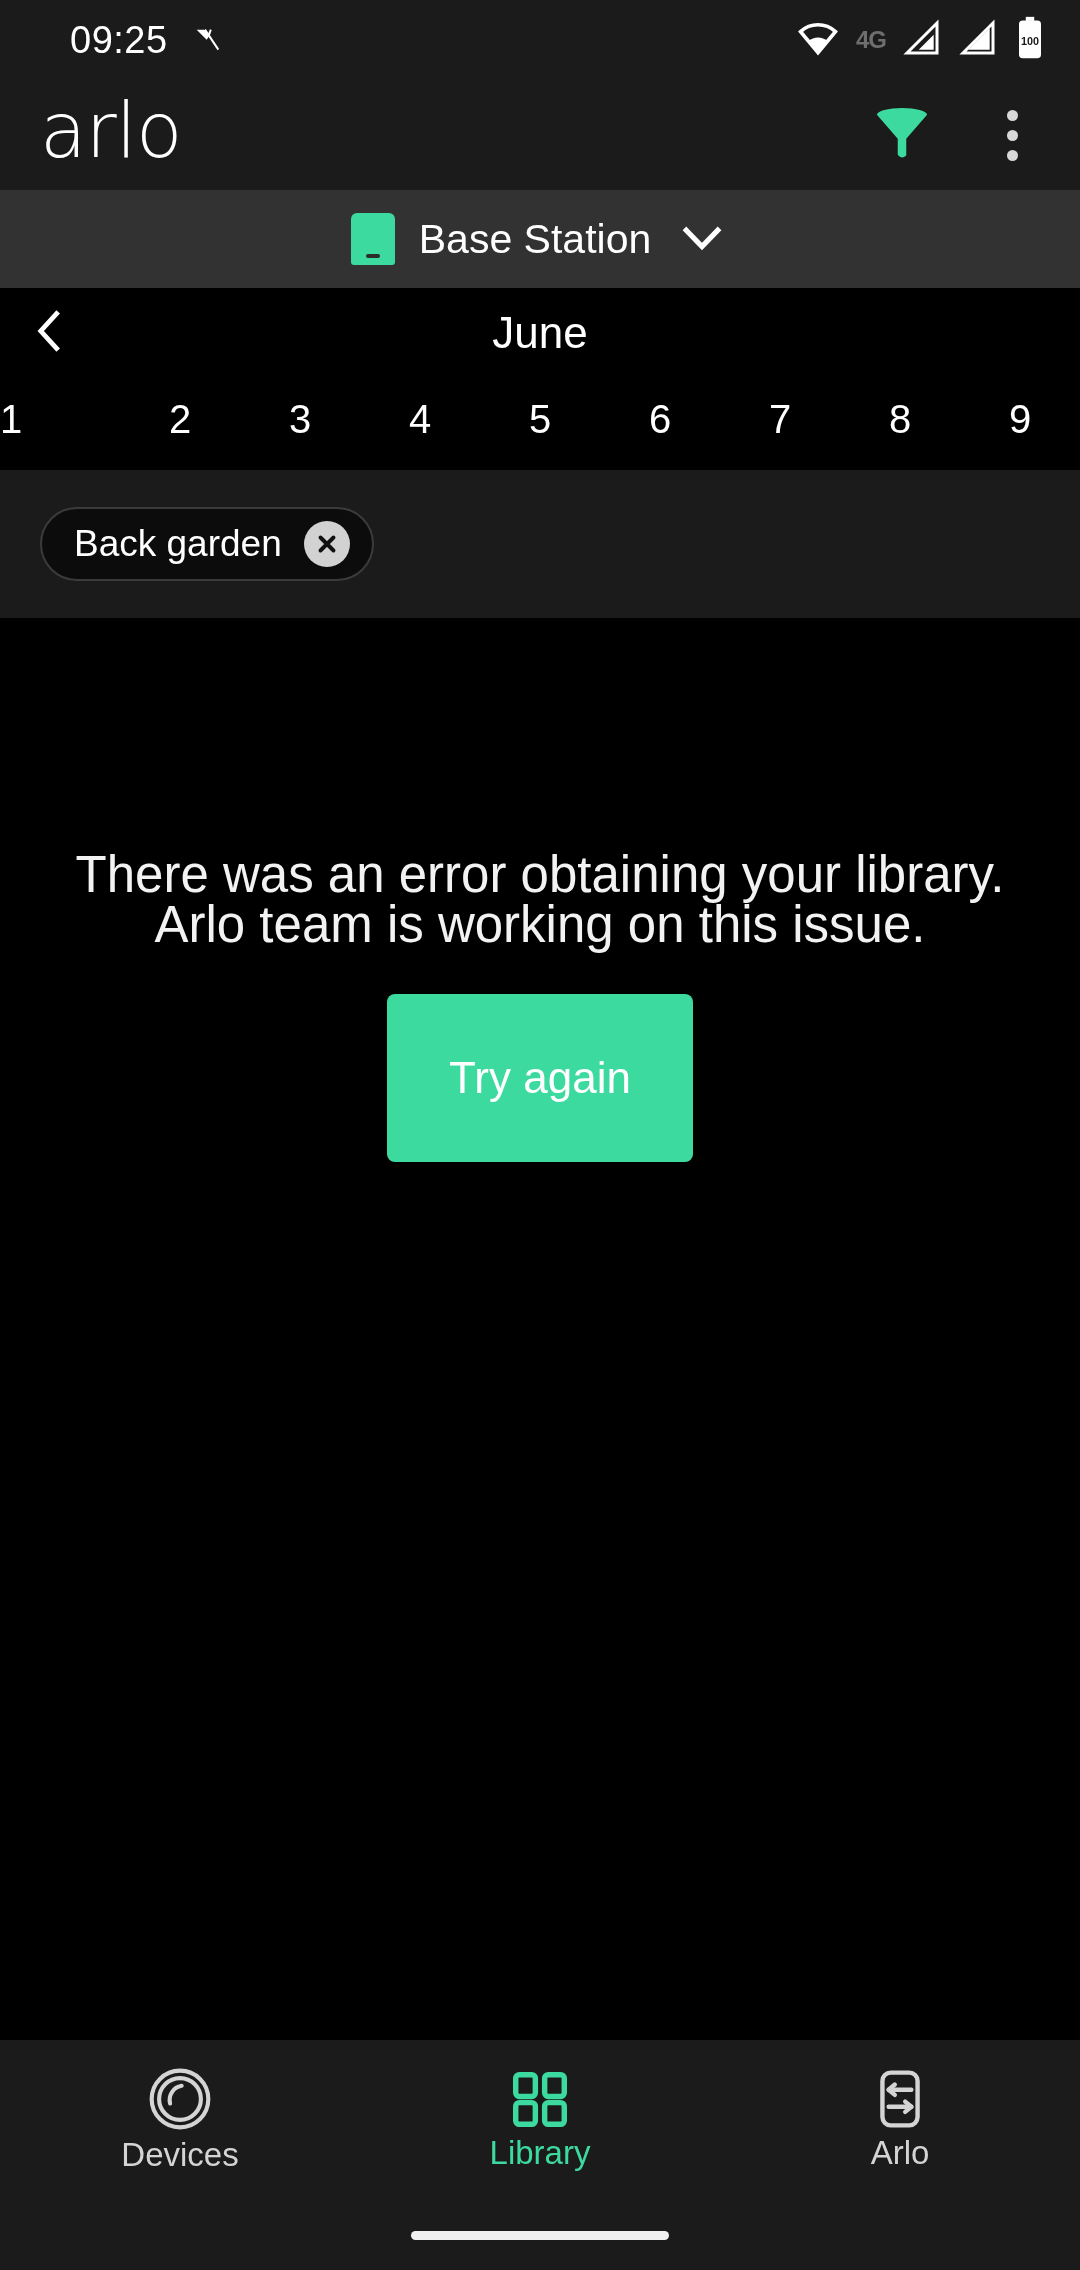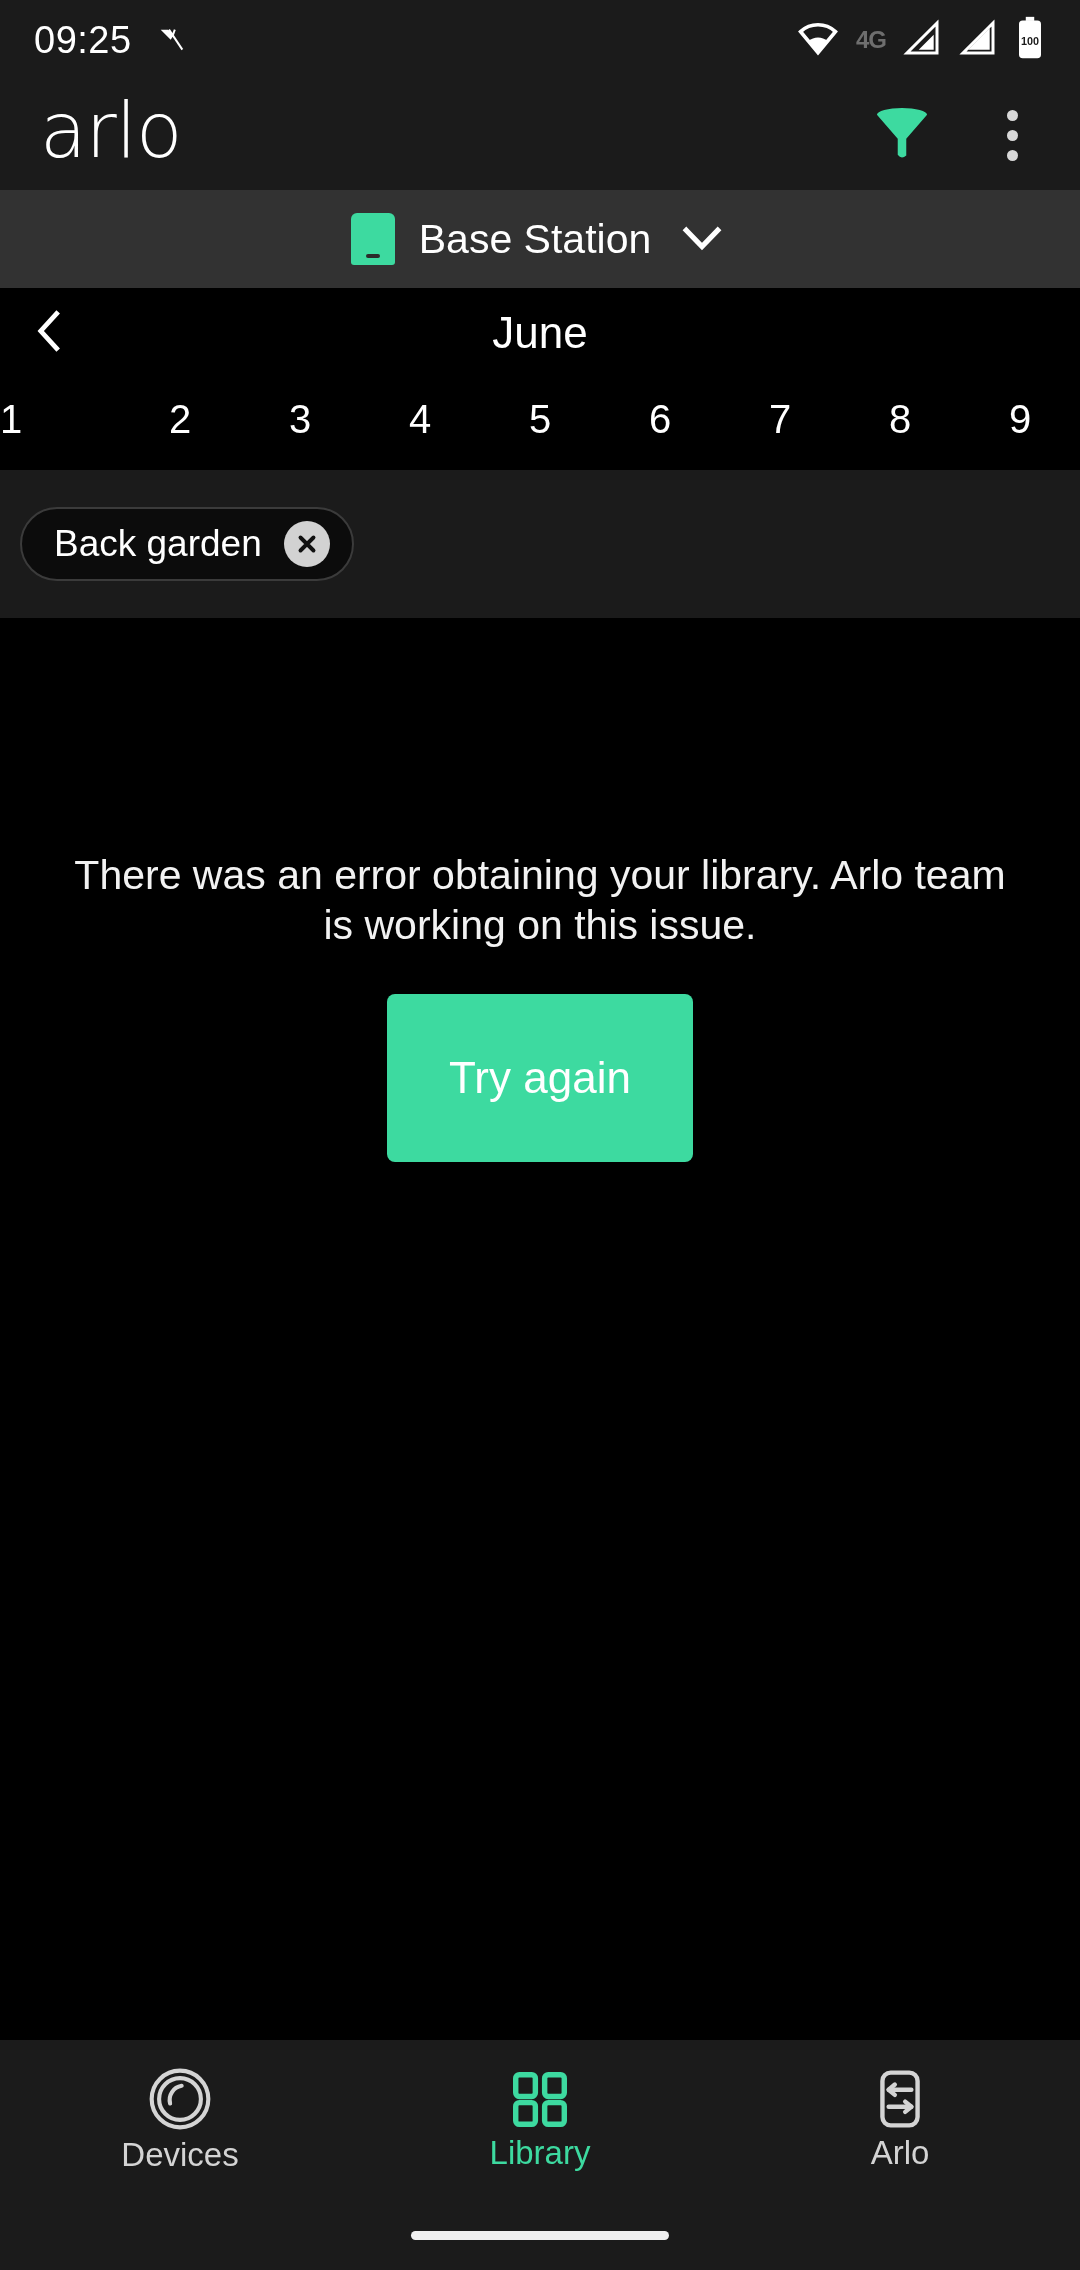--- a/index.html
+++ b/index.html
@@ -18,21 +18,21 @@
 
   
   .statusbar {
     height:80px; flex:0 0 80px;
     background:#1b1b1b;
     display:flex; align-items:center;
     padding:0 34px;
     color:#ffffff;
   }
   .sb-left { display:flex; align-items:center; gap:22px; }
-  .sb-clock { font-size:38px; font-weight:500; letter-spacing:0.5px; }
+  .sb-clock { font-size:38px; font-weight:500; letter-spacing:0.5px;margin-left:36px; }
   .sb-right { margin-left:auto; display:flex; align-items:center; gap:16px; }
   .sb-4g { color:#6e6e6e; font-size:24px; font-weight:700; letter-spacing:-1px; }
 
   
   .appbar {
     height:110px; flex:0 0 110px;
     background:#1b1b1b;
     display:flex; align-items:center;
     padding:0 30px 0 40px;
   }
@@ -101,21 +101,21 @@
     font-weight:400;
   }
   .date-cell.first { text-align:left; padding-left:0px; }
   .date-cell.last  { text-align:center; }
 
   
   .chiprow {
     flex:0 0 148px; height:148px;
     background:#1b1b1b;
     display:flex; align-items:center;
-    padding-left:20px;
+    padding-left:40px;
   }
   .chip {
     display:inline-flex; align-items:center; gap:22px;
     height:74px;
     padding:0 22px 0 32px;
     background:#0c0c0c;
     border:2px solid #3b3b3b;
     border-radius:40px;
   }
   .chip-label { color:#fff; font-size:37px; font-weight:400; }
@@ -134,21 +134,21 @@
     position:relative;
   }
   .error-wrap {
     position:absolute;
     left:0; right:0;
     top:232px;
     display:flex; flex-direction:column; align-items:center;
   }
   .error-text {
     color:#f2f2f2;
-    font-size:41px;
+    font-size:51px;
     line-height:50px;
     text-align:center;
     max-width:960px;
     font-weight:400;
   }
   .retry-btn {
     margin-top:44px;
     background:#3ddaa0;
     color:#ffffff;
     font-size:44px;

